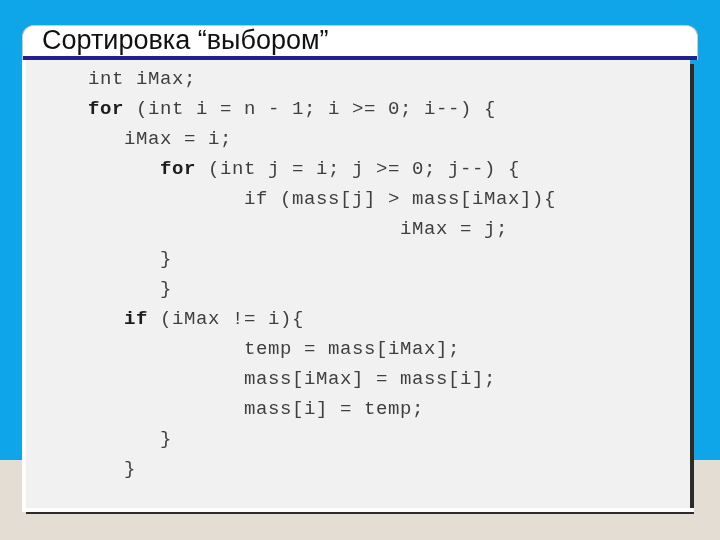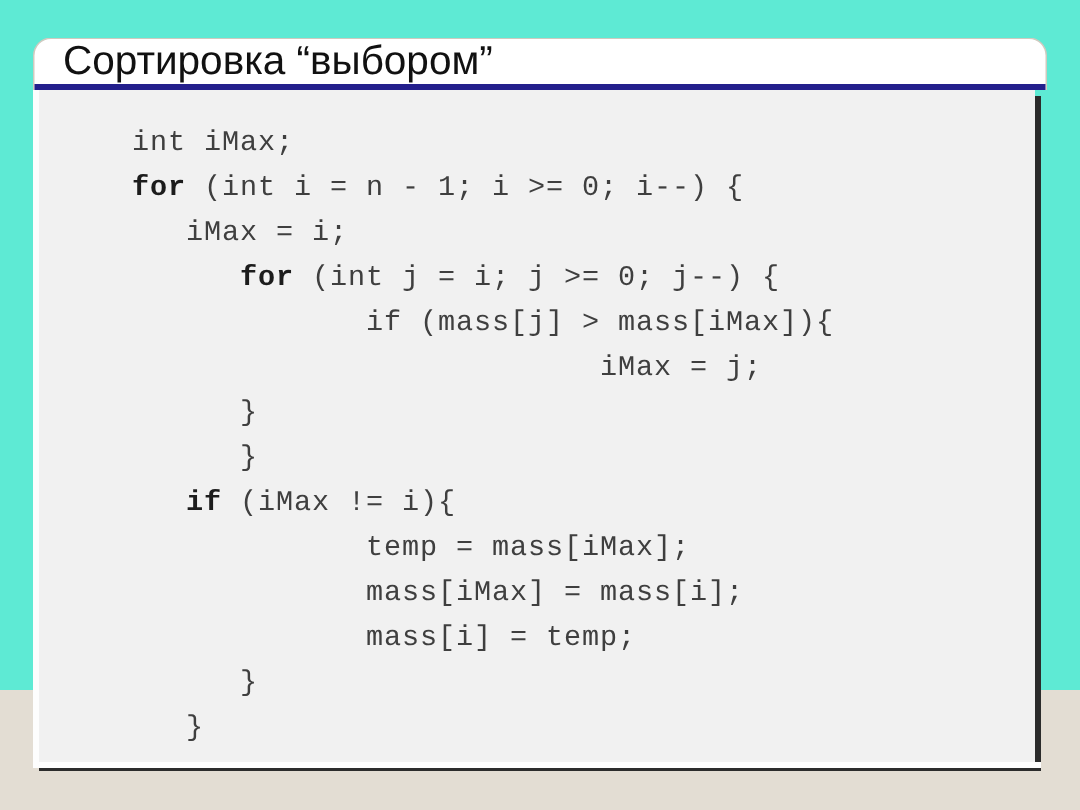--- a/index.html
+++ b/index.html
@@ -11,21 +11,21 @@
     height: 540px;
     overflow: hidden;
     background: #e3ddd3;
     font-family: "Liberation Sans", sans-serif;
   }
 
   #slide {
     position: relative;
     width: 720px;
     height: 460px;
-    background: #5eead4;
+    background: #0ea5e9;
   }
 
   
   .title-card {
     position: absolute;
     left: 22px;
     top: 25px;
     width: 676px;
     height: 35px;
     background: #ffffff;
@@ -96,21 +96,21 @@
     top: 508px;
     width: 672px;
     height: 4px;
     background: #fdfdfd;
   }
 
   
   .code {
     position: absolute;
     left: 88px;
-    top: 80px;
+    top: 64px;
     margin: 0;
     font-family: "Liberation Mono", "DejaVu Sans Mono", monospace;
     font-size: 19px;
     line-height: 30px;
     color: #3f3f3f;
     white-space: pre;
     letter-spacing: 0.6px;
   }
   .code .ln {
     display: block;

